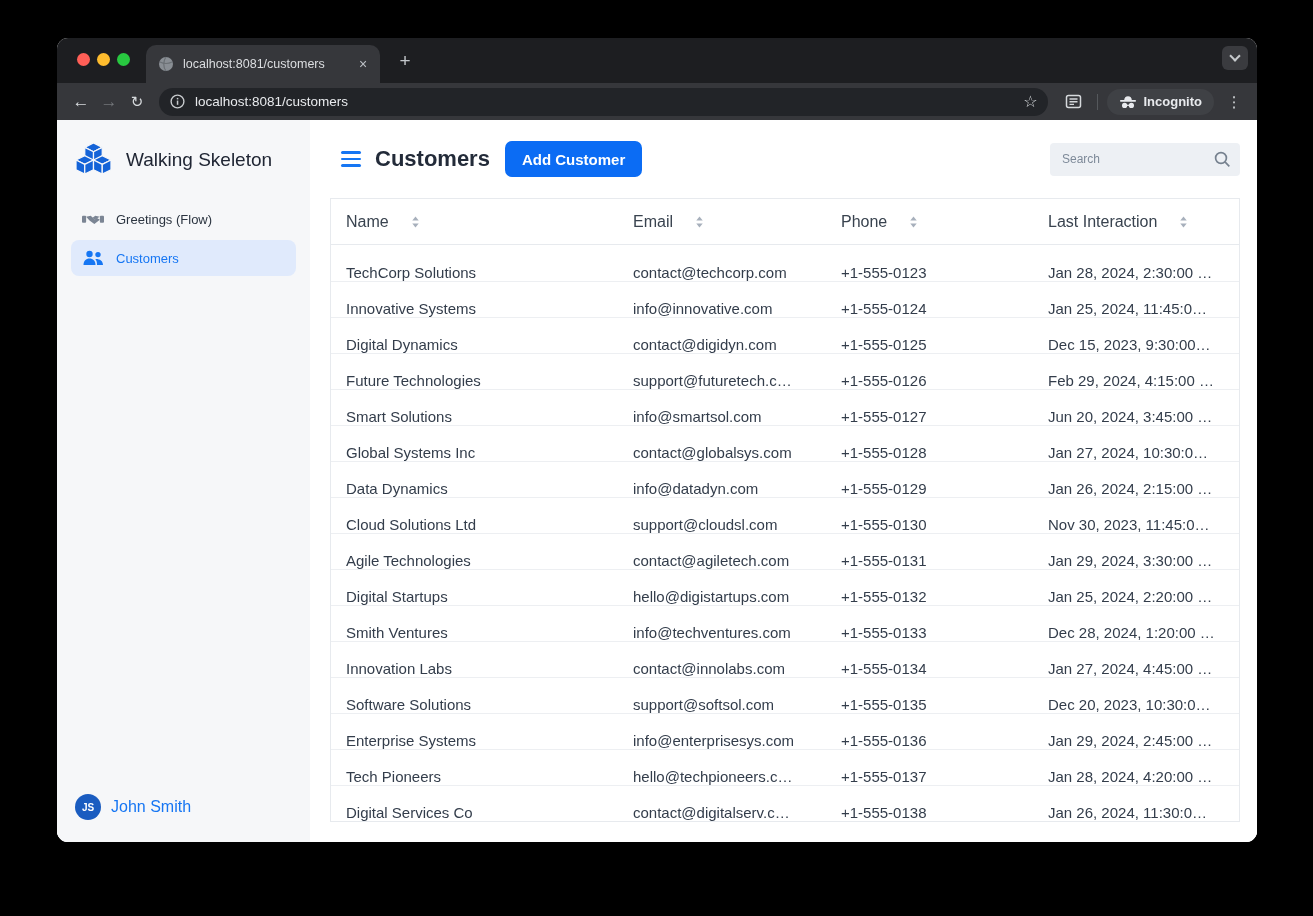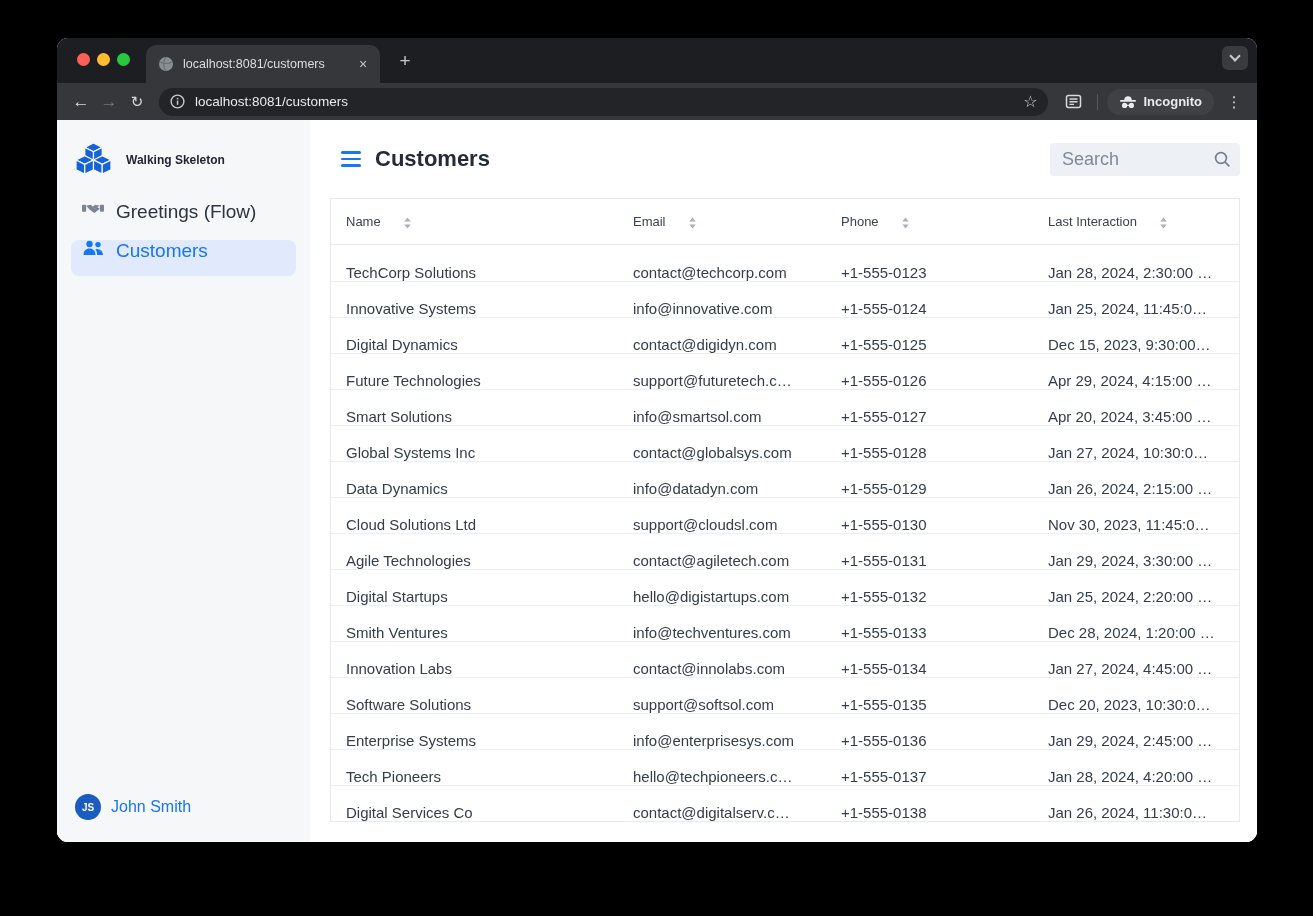--- a/index.html
+++ b/index.html
@@ -50,24 +50,24 @@
            display:flex; align-items:center; gap:7px; color:#e8eaed; font-size:13px; font-weight:600; }
   .dots-btn { width:26px; height:26px; margin-left:7px; color:#d6d9dc; font-size:15px;
               display:flex; align-items:center; justify-content:center; }
   .dots-btn::before{ content:"⋮"; }
 
   
   .app { flex:1; display:flex; background:#fff; min-height:0; }
 
   .sidebar { width:253px; background:#f6f7f9; display:flex; flex-direction:column; }
   .brand { display:flex; align-items:center; gap:13px; padding:22px 16px 12px 17px; }
-  .brand-name { font-size:12px; font-weight:700; color:#202634; }
+  .brand-name { font-size:19px; font-weight:400; color:#202634; }
   .side-nav { padding:12px 14px 0; display:flex; flex-direction:column; gap:3px; }
-  .nav-item { height:36px; border-radius:8px; display:flex; gap:11px;
-              padding:0 10px; font-size:19px; font-weight:500; color:#2b3440; cursor:default; }
+  .nav-item { height:36px; border-radius:8px; display:flex; align-items:center; gap:11px;
+              padding:0 10px; font-size:13px; font-weight:500; color:#2b3440; cursor:default; }
   .nav-item .nav-icon { width:24px; display:flex; justify-content:center; }
   .nav-item.active { background:var(--active-nav-bg); color:var(--accent); }
   .side-spacer { flex:1; }
   .side-user { display:flex; align-items:center; gap:10px; padding:12px 16px 22px 18px; }
   .avatar { width:26px; height:26px; border-radius:50%; background:var(--avatar-bg); color:#fff;
             font-size:10px; font-weight:700; display:flex; align-items:center; justify-content:center;text-align:center; }
   .username { color:var(--accent); font-size:16px; font-weight:500; }
 
   .main { flex:1; position:relative; background:#fff; }
   .main-header { position:absolute; left:0; right:0; top:0; height:78px;
@@ -76,29 +76,29 @@
                justify-content:space-between; margin-right:14px; }
   .hamburger span { height:2.6px; border-radius:2px; background:var(--accent); }
   .page-title { font-size:22px; font-weight:600; color:#232b39; margin-right:15px; }
   .add-btn { height:36px; padding:0 17px; background:var(--button-bg); color:#fff;
              border:none; border-radius:7px; font-size:15px; font-weight:700;
              font-family:"Liberation Sans",sans-serif; }
   .mh-spacer { flex:1; }
   .search { width:190px; height:33px; background:#edf0f4; border-radius:4px;
             display:flex; align-items:center; padding:0 8px 0 12px; }
   .search input { flex:1; min-width:0; background:transparent; border:none; outline:none;
-                  font-size:18px; color:#000000; font-family:"Liberation Sans",sans-serif; }
+                  font-size:12px; color:#000000; font-family:"Liberation Sans",sans-serif; }
   .search input::placeholder { color:#7e8a99; }
 
   
   .grid { position:absolute; left:20px; top:78px; width:910px; background:#fff;
           border:1px solid #e7eaee; }
   .ghead { height:46px; display:flex; align-items:center; border-bottom:1px solid #e7eaee; }
-  .th { display:flex; align-items:flex-end; gap:22px; padding-left:15px;
-        font-size:13px; font-weight:500; color:#39434f; overflow:hidden; white-space:nowrap; }
+  .th { display:flex; align-items:center; gap:22px; padding-left:15px;
+        font-size:16px; font-weight:500; color:#39434f; overflow:hidden; white-space:nowrap; }
   .grow { height:36px; display:flex; align-items:flex-end; }
   .grow + .grow { border-top:1px solid #edeff2; }
   .td { padding-left:15px; font-size:15px; color:#333d4b; white-space:nowrap; overflow:hidden; }
   .th:nth-child(1), .td:nth-child(1){ width:287px; flex:0 0 287px; }
   .th:nth-child(2), .td:nth-child(2){ width:208px; flex:0 0 208px; }
   .th:nth-child(3), .td:nth-child(3){ width:207px; flex:0 0 207px; }
   .th:nth-child(4), .td:nth-child(4){ width:208px; flex:0 0 208px; }
 </style>
 </head>
 <body>
@@ -222,20 +222,21 @@
     </div>
 
     <div class="main">
       <div class="main-header">
         <div class="hamburger">
           <span></span>
             <span></span>
             <span></span>
         </div>
         <h1 class="page-title">Customers</h1>
+        <button class="add-btn">Add Customer</button>
         <div class="mh-spacer"></div>
         <div class="search">
           <input value="" placeholder="Search" style="">
           <svg width="19" height="19" viewBox="0 0 19 19">
             <circle cx="8" cy="8" r="5.4" fill="none" stroke="#76818f" stroke-width="1.7"></circle>
             <line x1="12.2" y1="12.2" x2="16.3" y2="16.3" stroke="#76818f" stroke-width="1.7"></line>
           </svg>
         </div>
       </div>
 
@@ -292,28 +293,28 @@
     <div class="td">Digital Dynamics</div>
     <div class="td">contact@digidyn.com</div>
     <div class="td">+1-555-0125</div>
     <div class="td">Dec 15, 2023, 9:30:00…</div>
   </div>
 
   <div class="grow">
     <div class="td">Future Technologies</div>
     <div class="td">support@futuretech.c…</div>
     <div class="td">+1-555-0126</div>
-    <div class="td">Apr 29, 2024, 4:15:00 …</div>
+    <div class="td">Feb 29, 2024, 4:15:00 …</div>
   </div>
 
   <div class="grow">
     <div class="td">Smart Solutions</div>
     <div class="td">info@smartsol.com</div>
     <div class="td">+1-555-0127</div>
-    <div class="td">Apr 20, 2024, 3:45:00 …</div>
+    <div class="td">Jun 20, 2024, 3:45:00 …</div>
   </div>
 
   <div class="grow">
     <div class="td">Global Systems Inc</div>
     <div class="td">contact@globalsys.com</div>
     <div class="td">+1-555-0128</div>
     <div class="td">Jan 27, 2024, 10:30:0…</div>
   </div>
 
   <div class="grow">

